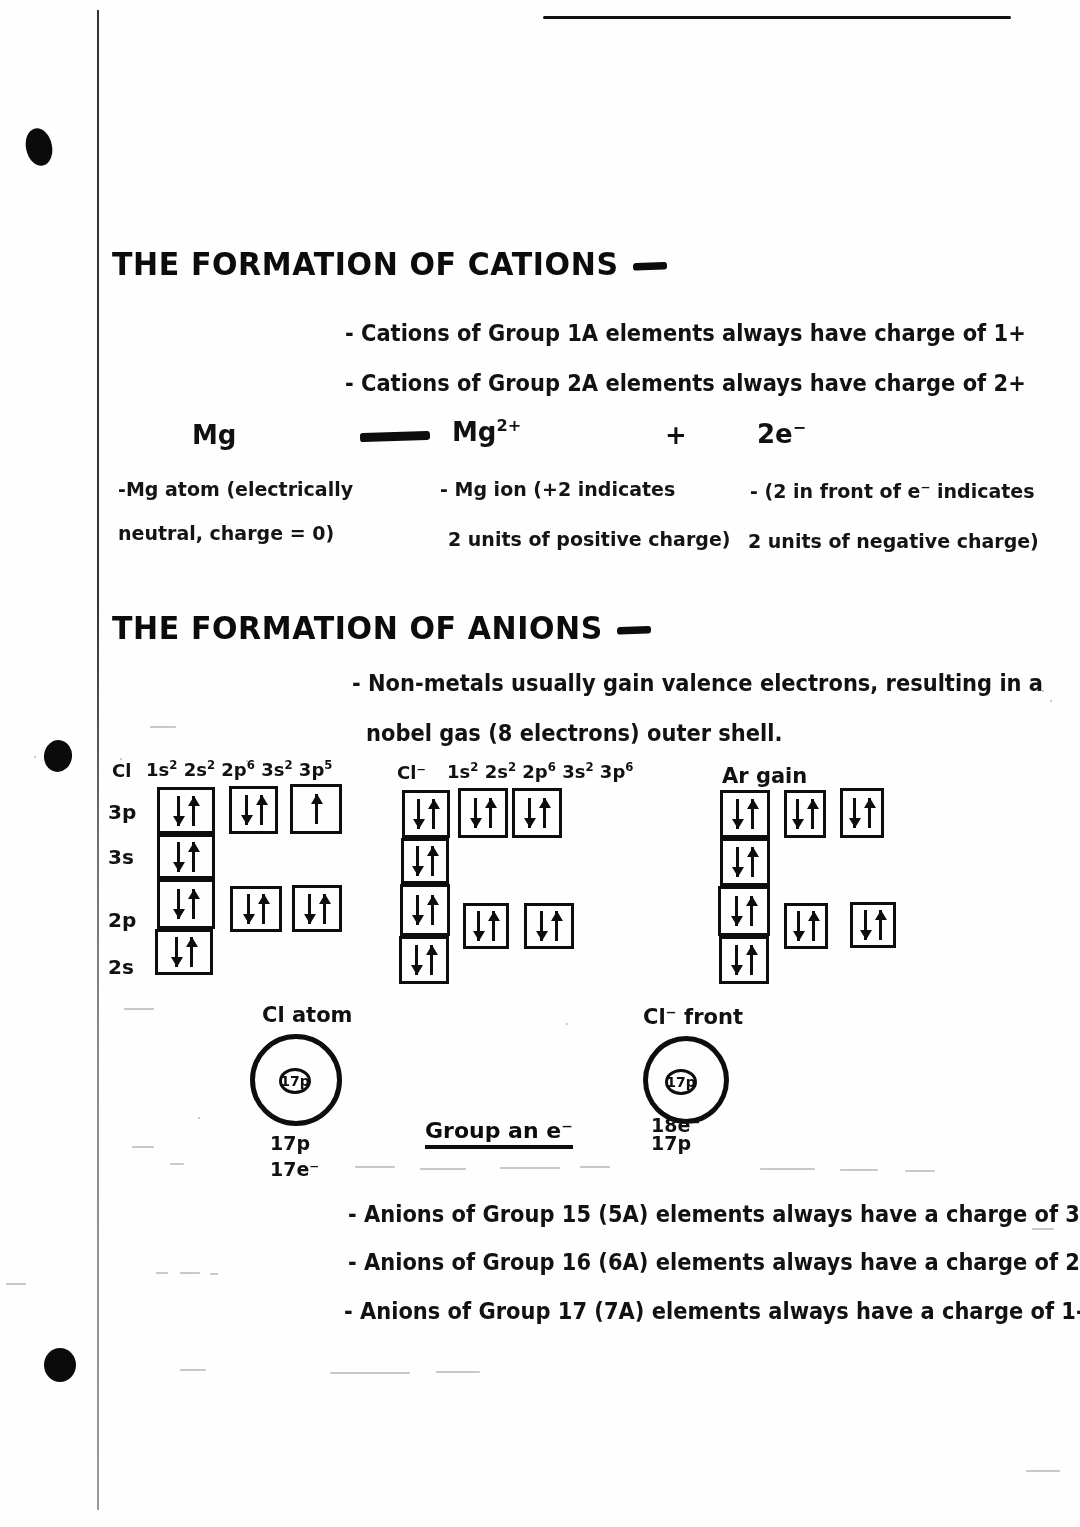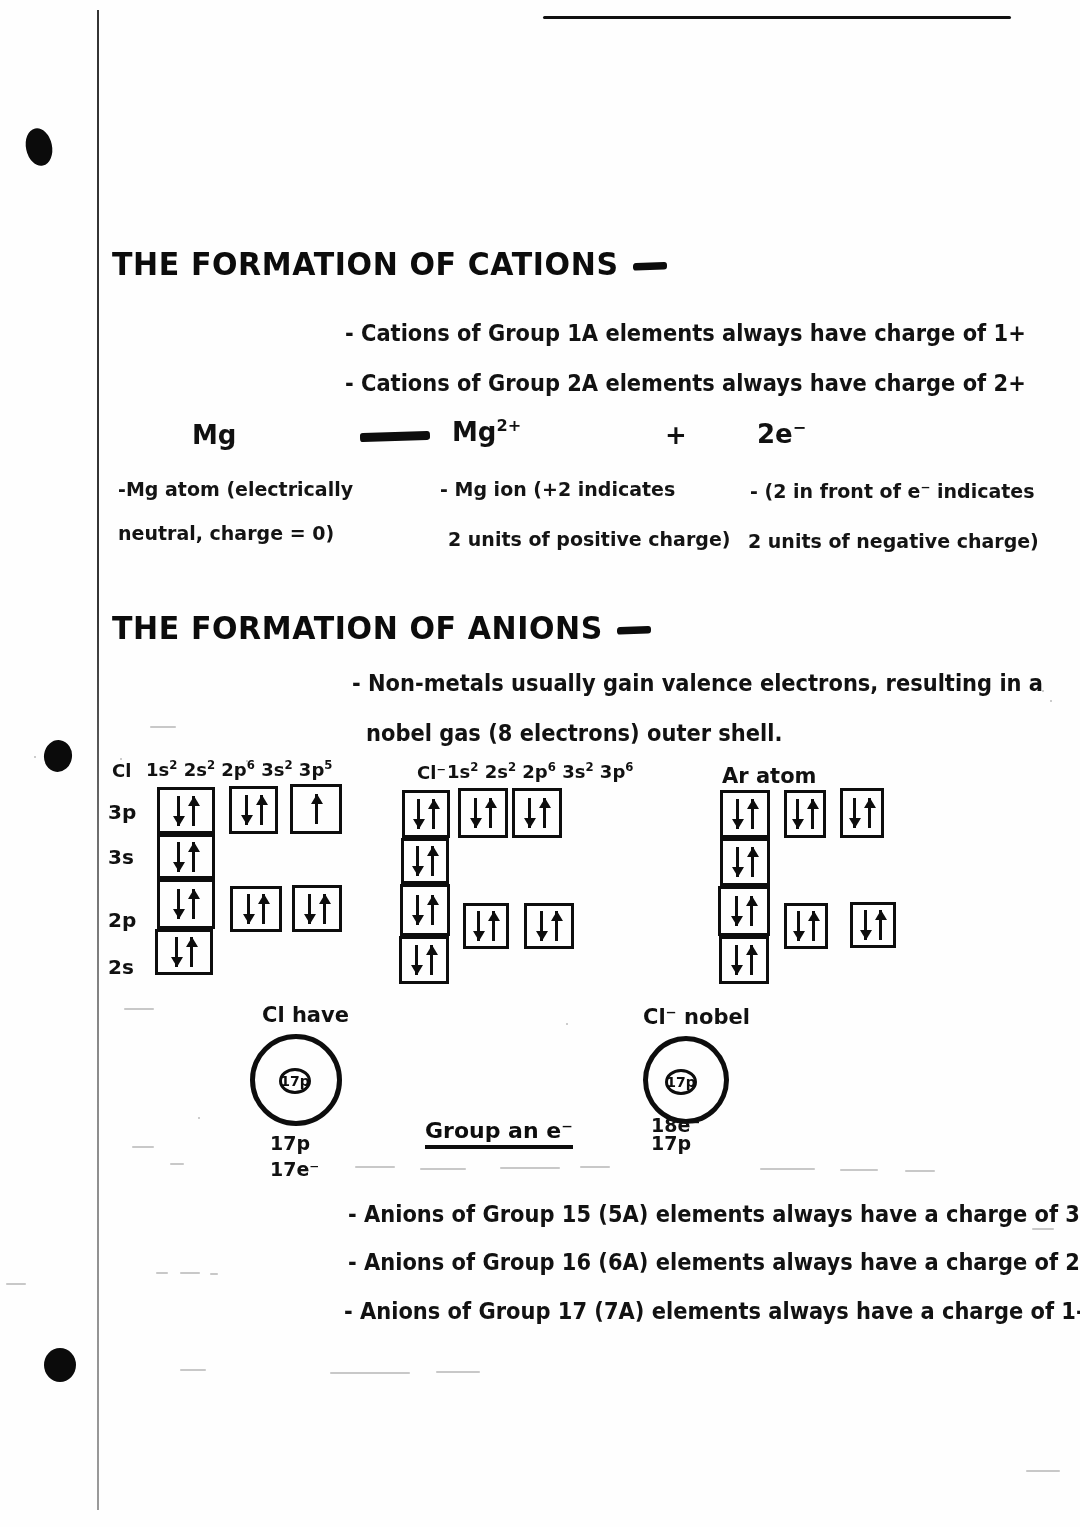--- a/index.html
+++ b/index.html
@@ -275,21 +275,21 @@
           <span class="shaft"></span>
           <span class="head"></span>
         </span>
         <span class="ar up">
           <span class="shaft"></span>
           <span class="head"></span>
         </span>
       </div>
   </div>
 
-  <div class="cfg" style="left:417px;top:762px;">Cl⁻</div>
+  <div class="cfg" style="left:397px;top:762px;">Cl⁻</div>
   <div class="cfg" style="left:447px;top:760px;">
     <span>1s</span><sup>2</sup>
     <span>2s</span><sup>2</sup>
     <span>2p</span><sup>6</sup>
     <span>3s</span><sup>2</sup>
     <span>3p</span><sup>6</sup>
   </div>
 
   <div class="obox" style="left:402px;top:790px;width:48px;height:48px;">
     <div class="arrows">
@@ -381,21 +381,21 @@
           <span class="shaft"></span>
           <span class="head"></span>
         </span>
         <span class="ar up">
           <span class="shaft"></span>
           <span class="head"></span>
         </span>
       </div>
   </div>
 
-  <div class="atomlabel" style="left:722px;top:764px;">Ar atom</div>
+  <div class="atomlabel" style="left:722px;top:764px;">Ar gain</div>
 
   <div class="obox" style="left:720px;top:790px;width:50px;height:48px;">
     <div class="arrows">
         <span class="ar down">
           <span class="shaft"></span>
           <span class="head"></span>
         </span>
         <span class="ar up">
           <span class="shaft"></span>
           <span class="head"></span>
@@ -480,29 +480,29 @@
           <span class="shaft"></span>
           <span class="head"></span>
         </span>
         <span class="ar up">
           <span class="shaft"></span>
           <span class="head"></span>
         </span>
       </div>
   </div>
 
-  <div class="atomlabel" style="left:262px;top:1003px;">Cl have</div>
+  <div class="atomlabel" style="left:262px;top:1003px;">Cl atom</div>
   <div class="shell" style="left:250px;top:1034px;width:92px;height:92px;"></div>
   <div class="nucleus" style="left:279px;top:1068px;width:32px;height:26px;">17p</div>
   <div class="shelltxt" style="left:270px;top:1132px;">17p</div>
   <div class="shelltxt" style="left:270px;top:1158px;">17e⁻</div>
 
   <div class="gains" style="left:425px;top:1118px;">Group an e⁻</div>
 
-  <div class="atomlabel" style="left:643px;top:1005px;">Cl⁻ nobel</div>
+  <div class="atomlabel" style="left:643px;top:1005px;">Cl⁻ front</div>
   <div class="shell" style="left:643px;top:1036px;width:86px;height:88px;"></div>
   <div class="nucleus" style="left:665px;top:1069px;width:32px;height:26px;">17p</div>
   <div class="shelltxt" style="left:651px;top:1132px;">17p</div>
   <div class="shelltxt" style="left:651px;top:1114px;">18e⁻</div>
 
   <div class="bullet-line" style="left:348px;top:1203px;">- Anions of Group 15 (5A) elements always have a charge of 3-</div>
   <div class="bullet-line" style="left:348px;top:1251px;">- Anions of Group 16 (6A) elements always have a charge of 2-</div>
   <div class="bullet-line" style="left:344px;top:1300px;">- Anions of Group 17 (7A) elements always have a charge of 1-</div>
 
 </div>

